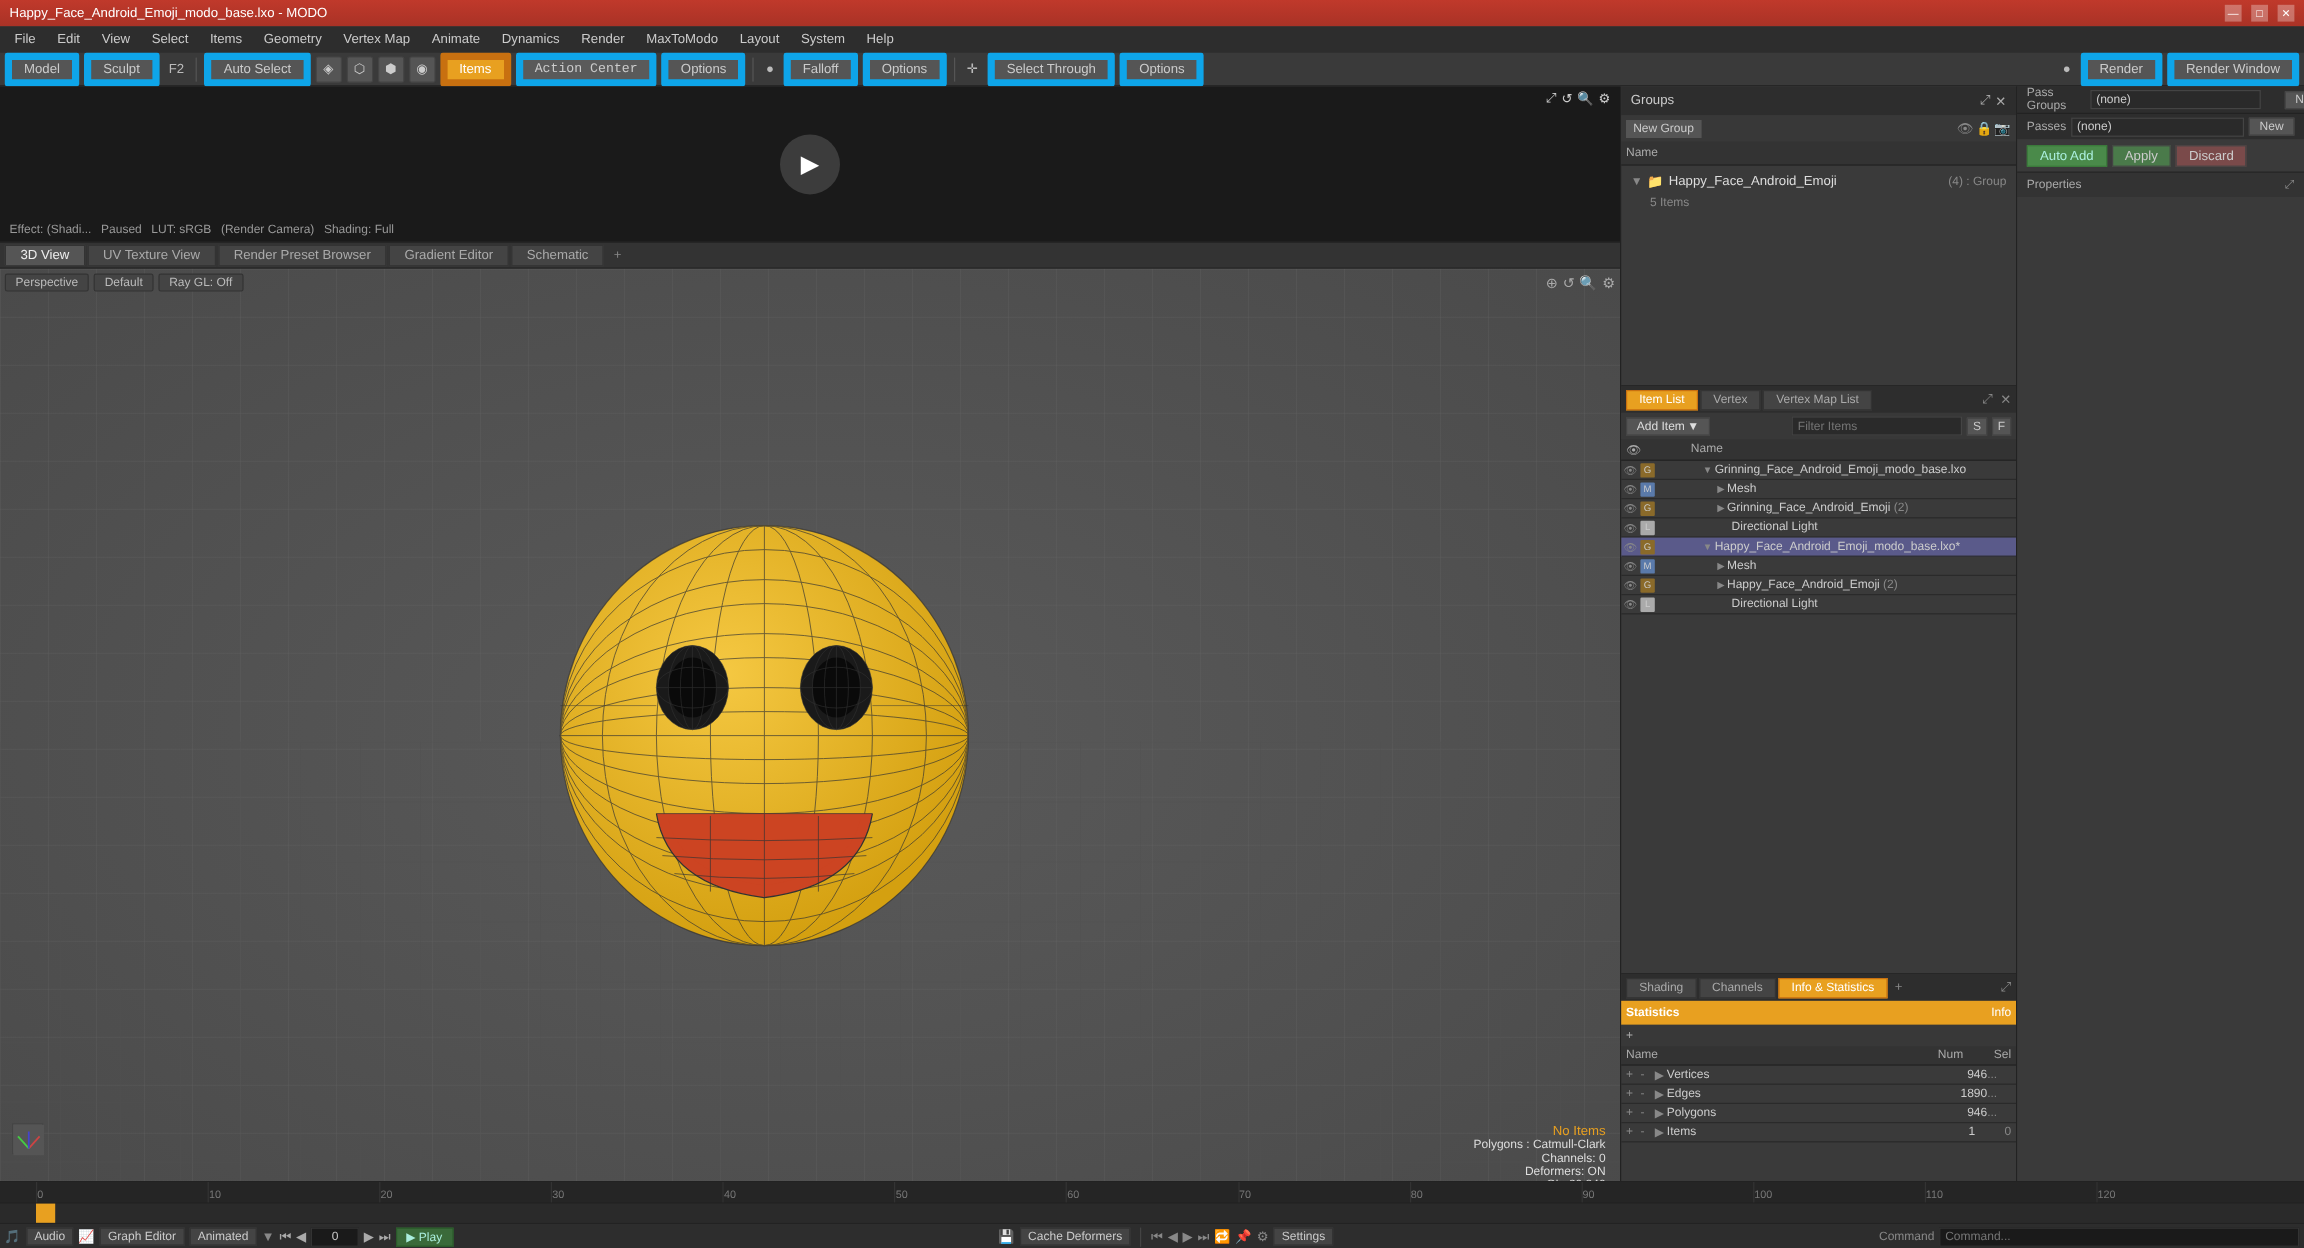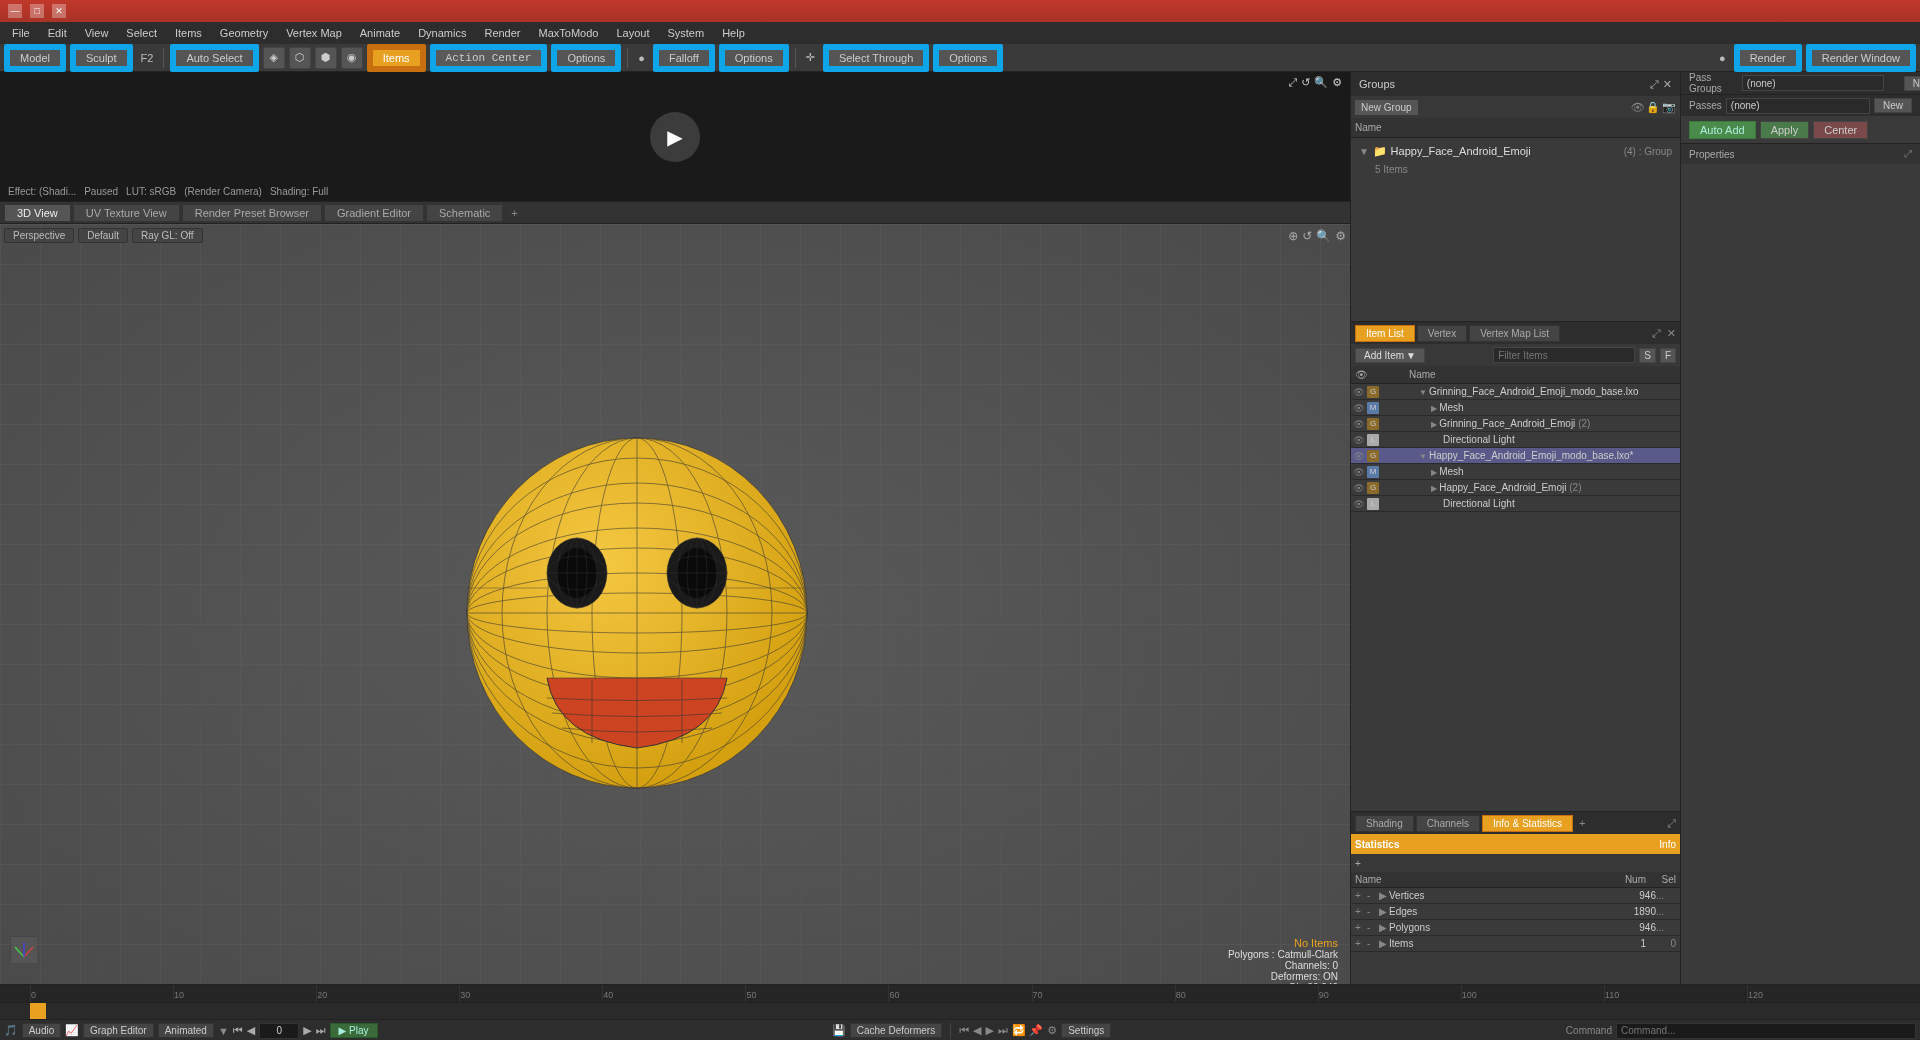--- a/index.html
+++ b/index.html
@@ -220,21 +220,21 @@
     #stats-toolbar {
       height: 18px; background: #383838; display: flex; align-items: center; padding: 0 4px; gap: 2px;
       font-size: 10px; color: #aaa;
     }
     .st-col-header {
       height: 16px; background: #333; display: flex; align-items: center; padding: 0 4px;
       font-size: 10px; color: #aaa; border-bottom: 1px solid #222;
     }
     .st-name { flex: 1; }
     .st-num { width: 40px; text-align: right; }
-    .st-sel { width: 30px; text-align: right; }
+    .st-sel { width: 40px; text-align: right; }
     #stats-content { flex: 1; overflow-y: auto; }
     .stat-row {
       display: flex; align-items: center; height: 16px; padding: 0 4px;
       border-bottom: 1px solid #2a2a2a; font-size: 10px;
     }
     .stat-btn { width: 12px; color: #888; cursor: pointer; }
     .stat-arrow { width: 10px; color: #888; }
     .stat-name { flex: 1; color: #ccc; }
     .stat-num { width: 40px; text-align: right; color: #ccc; }
     .stat-sel { width: 30px; text-align: right; color: #888; }
@@ -297,20 +297,21 @@
 
     
     ::-webkit-scrollbar { width: 8px; height: 8px; }
     ::-webkit-scrollbar-track { background: #2a2a2a; }
     ::-webkit-scrollbar-thumb { background: #555; }
   </style>
 </head>
 <body>
 
 <div id="title-bar">
+  <span class="title">Happy_Face_Android_Emoji_modo_base.lxo - MODO</span>
   <div class="win-controls">
     <button class="win-btn">—</button>
     <button class="win-btn">□</button>
     <button class="win-btn">✕</button>
   </div>
 </div>
 
 <div id="menu-bar">
   <span class="menu-item">File</span>
   <span class="menu-item">Edit</span>
@@ -698,21 +699,21 @@
       <button class="pg-btn">New</button>
     </div>
     <div id="passes-row">
       <span class="pg-label">Passes</span>
       <input class="pg-input" type="text" value="(none)" style="">
       <button class="pg-btn">New</button>
     </div>
     <div id="auto-add-toolbar">
       <button class="aa-btn aa-active">Auto Add</button>
       <button class="aa-btn aa-apply">Apply</button>
-      <button class="aa-btn aa-discard">Center</button>
+      <button class="aa-btn aa-discard">Discard</button>
     </div>
     <div id="properties-title">
       <span>Properties</span>
       <span style="flex:1"></span>
       <span style="cursor:pointer;color:#888;">⤢</span>
     </div>
     <div id="properties-content"></div>
   </div>
 </div>
 

